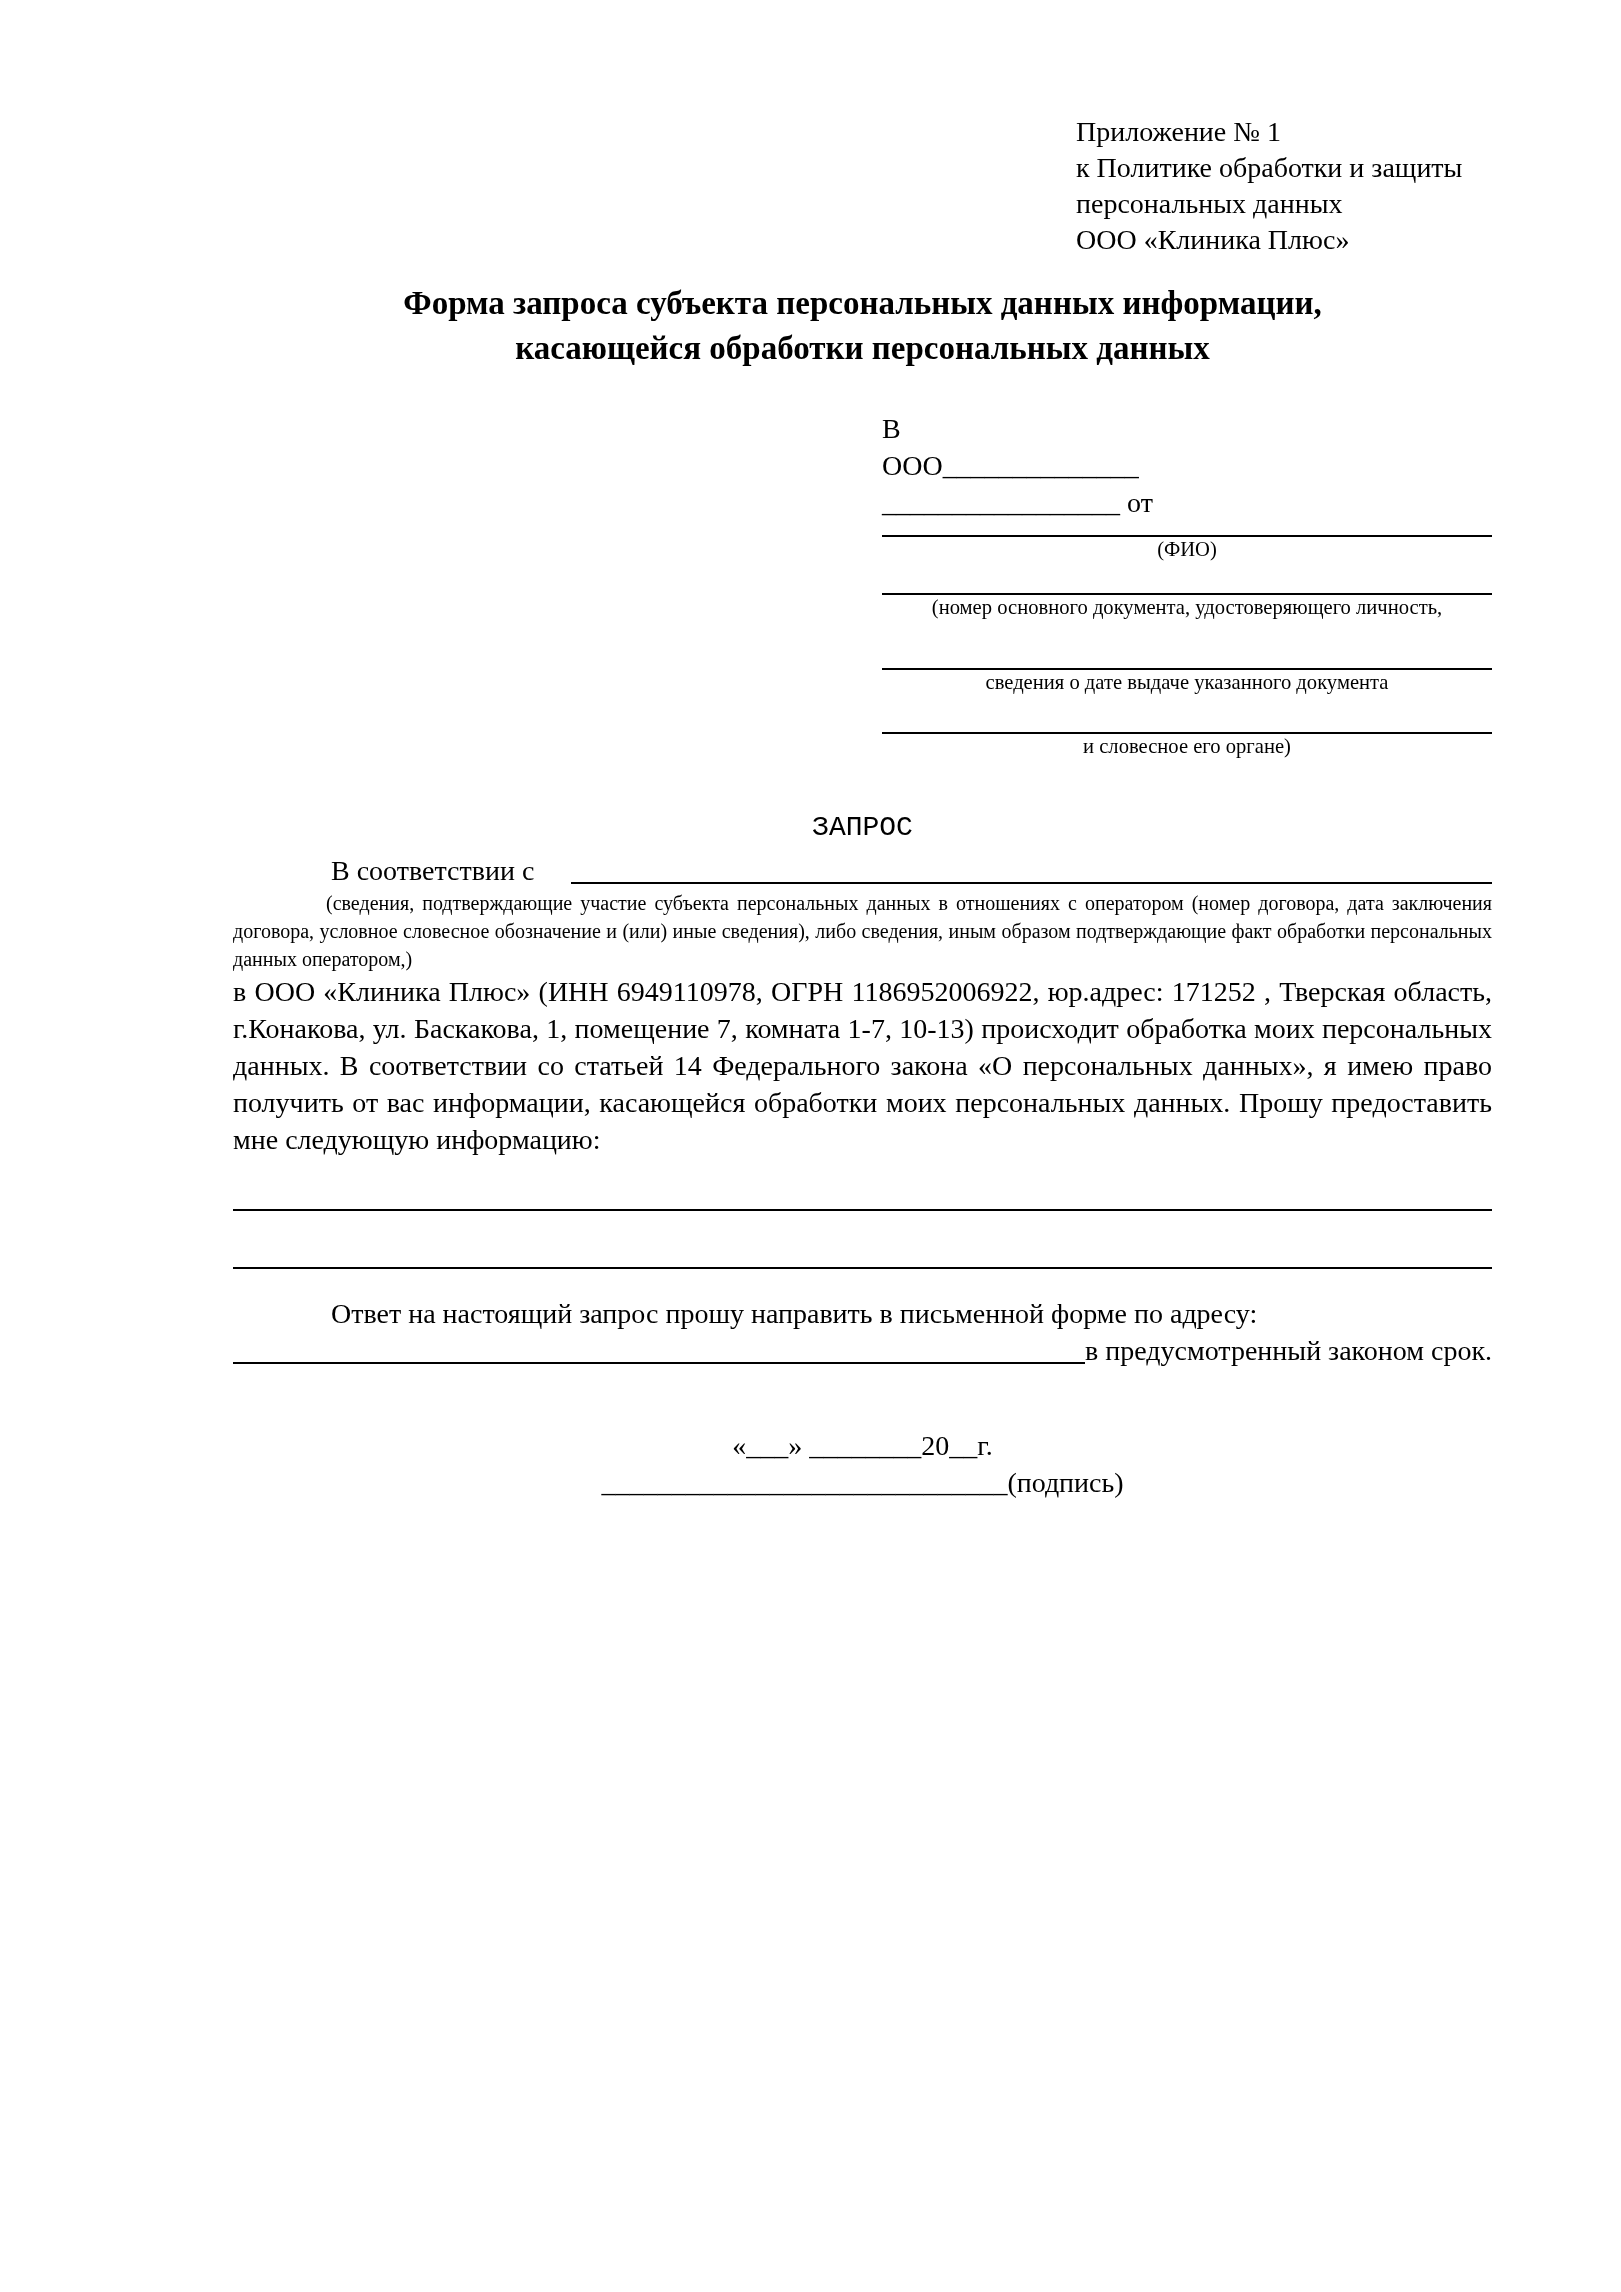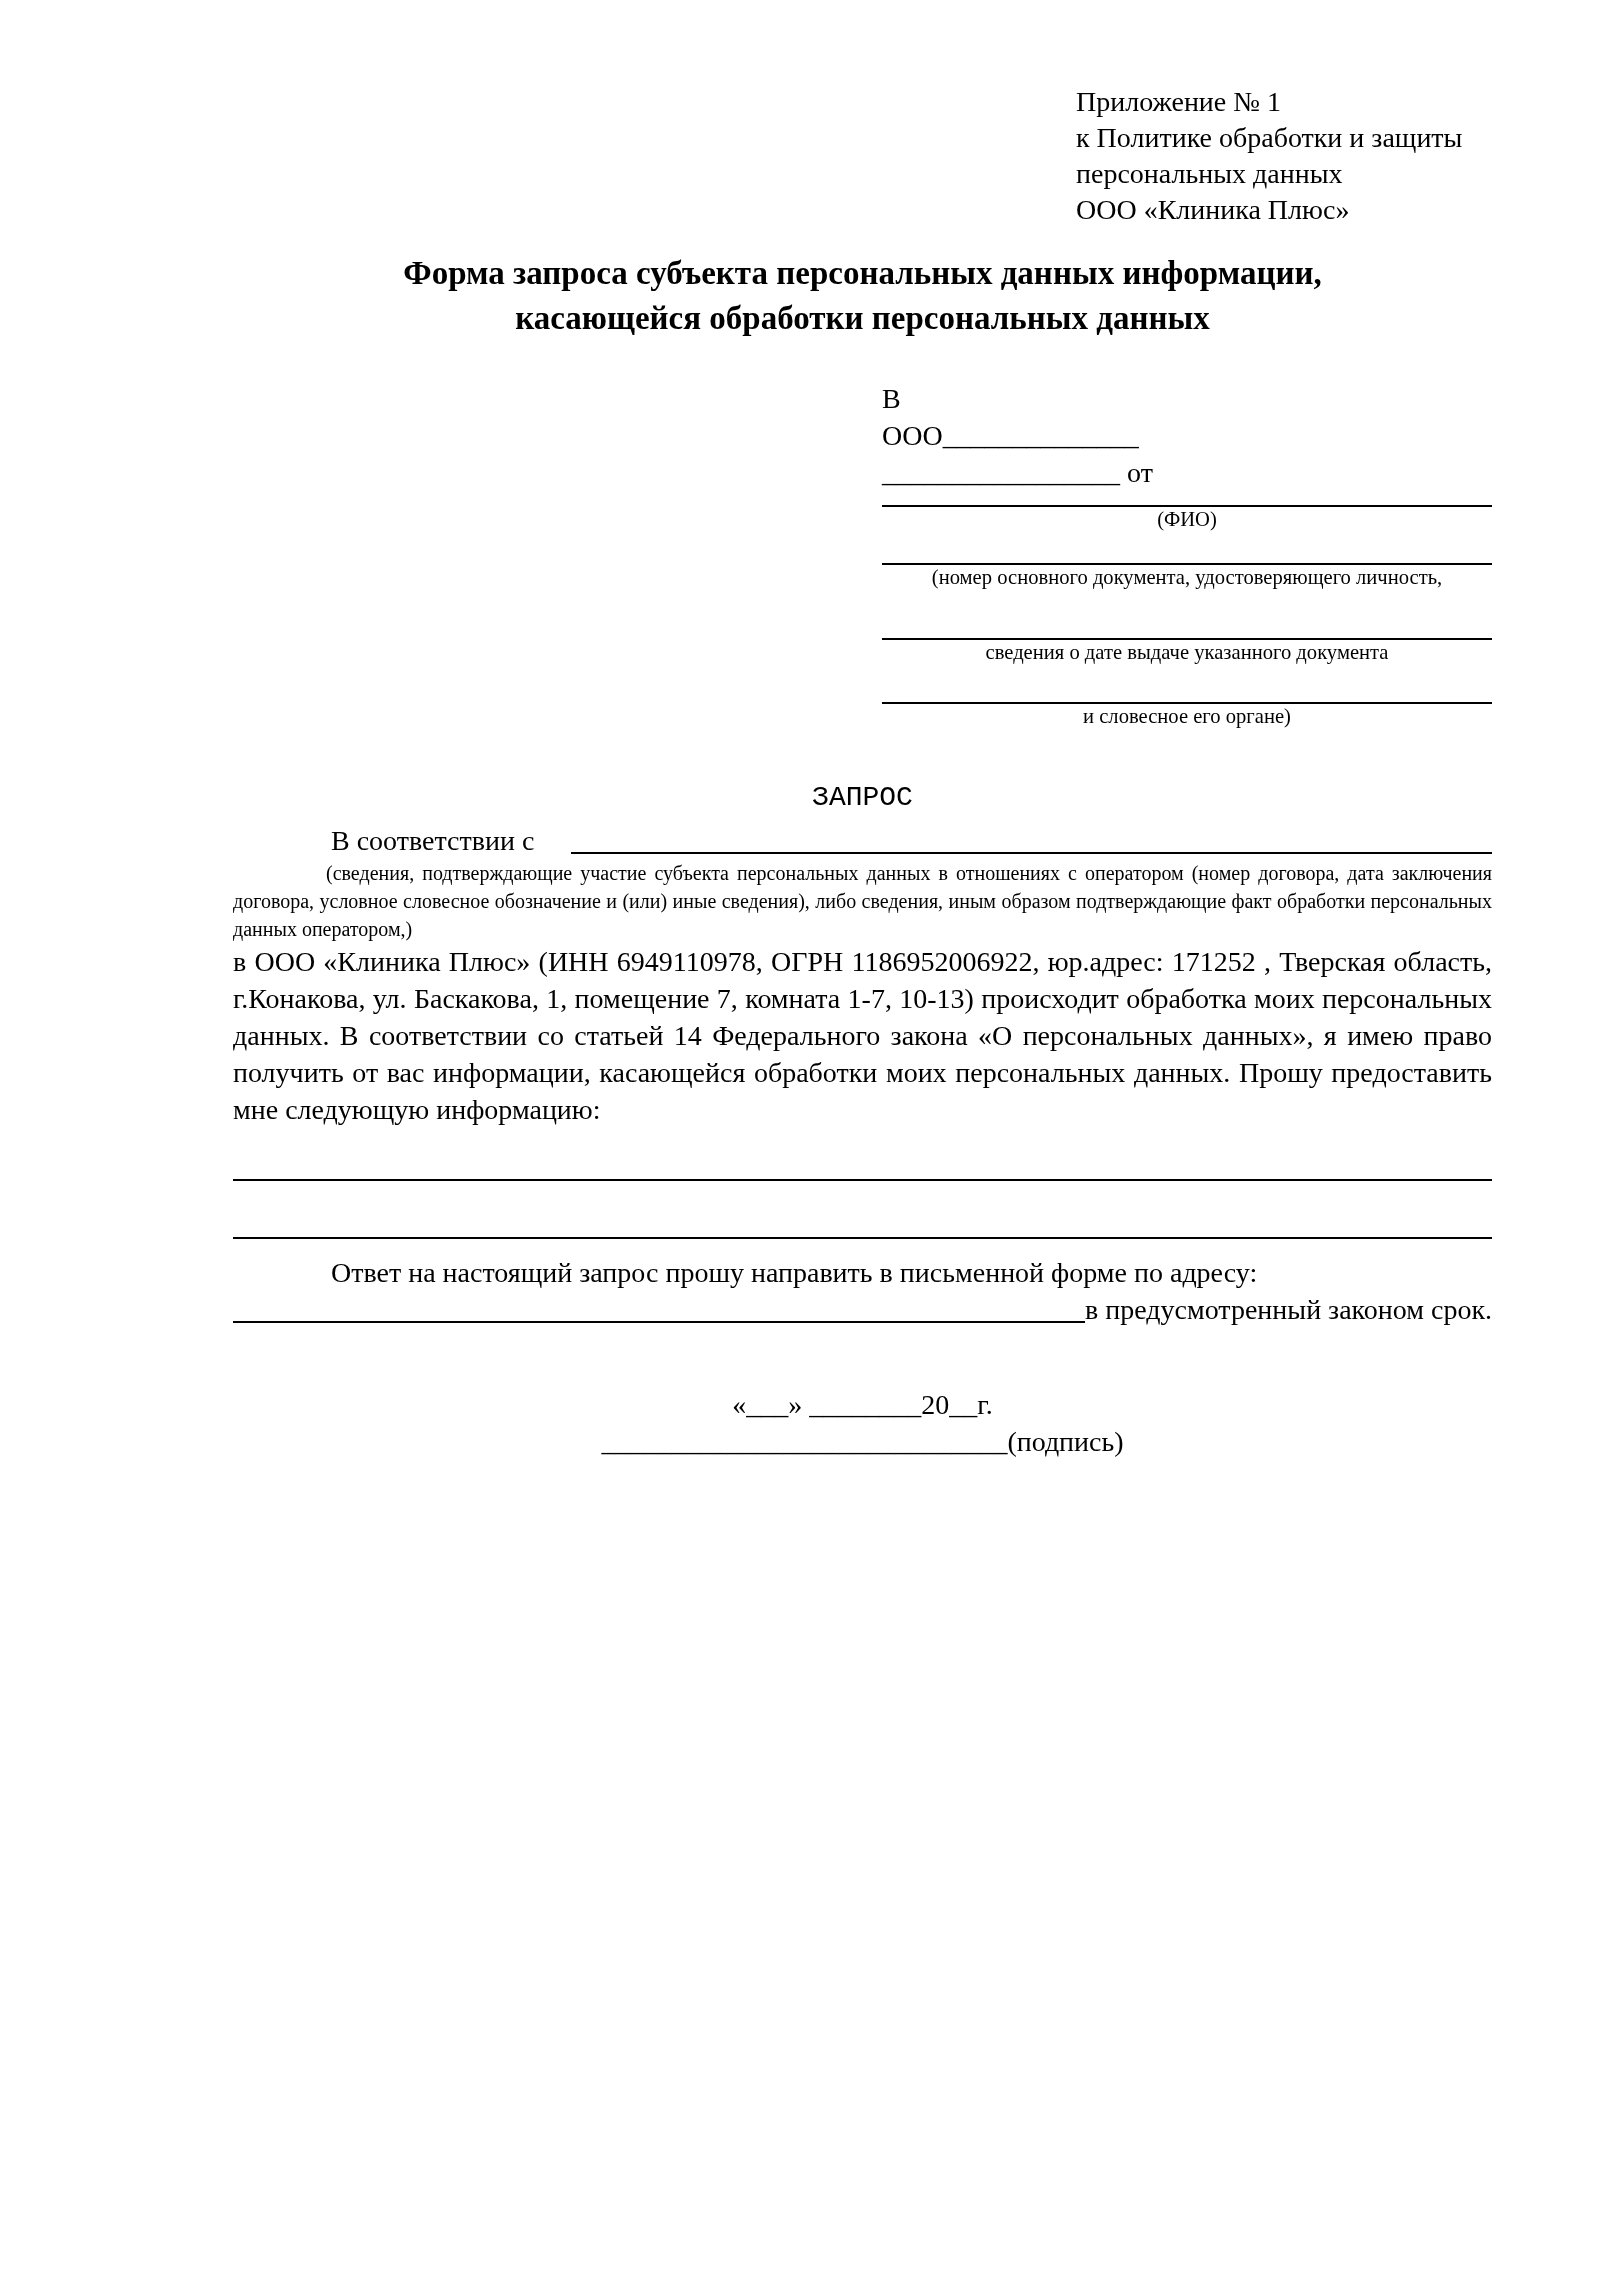--- a/index.html
+++ b/index.html
@@ -12,21 +12,21 @@
     font-family: "Liberation Serif", "DejaVu Serif", serif;
     font-size: 28px;
     position: relative;
     overflow: hidden;
   }
   .content {
     position: absolute;
     left: 233px;
     top: 0;
     width: 1259px;
-    padding-top: 84px;
+    padding-top: 114px;
   }
 
   
   .header-block {
     margin-left: 843px;
     line-height: 36px;
     text-align: left;
   }
 
   
@@ -94,21 +94,21 @@
   }
 
   .wide-rule {
     border-bottom: 2px solid #000;
     height: 0;
   }
   .wr1 { margin-top: 51px; }
   .wr2 { margin-top: 56px; }
 
   .reply-par {
-    margin-top: 15px;
+    margin-top: 26px;
     line-height: 37px;
     text-align: justify;
     text-indent: 98px;
   }
 
   .address-line {
     display: flex;
     align-items: flex-end;
     line-height: 37px;
   }

